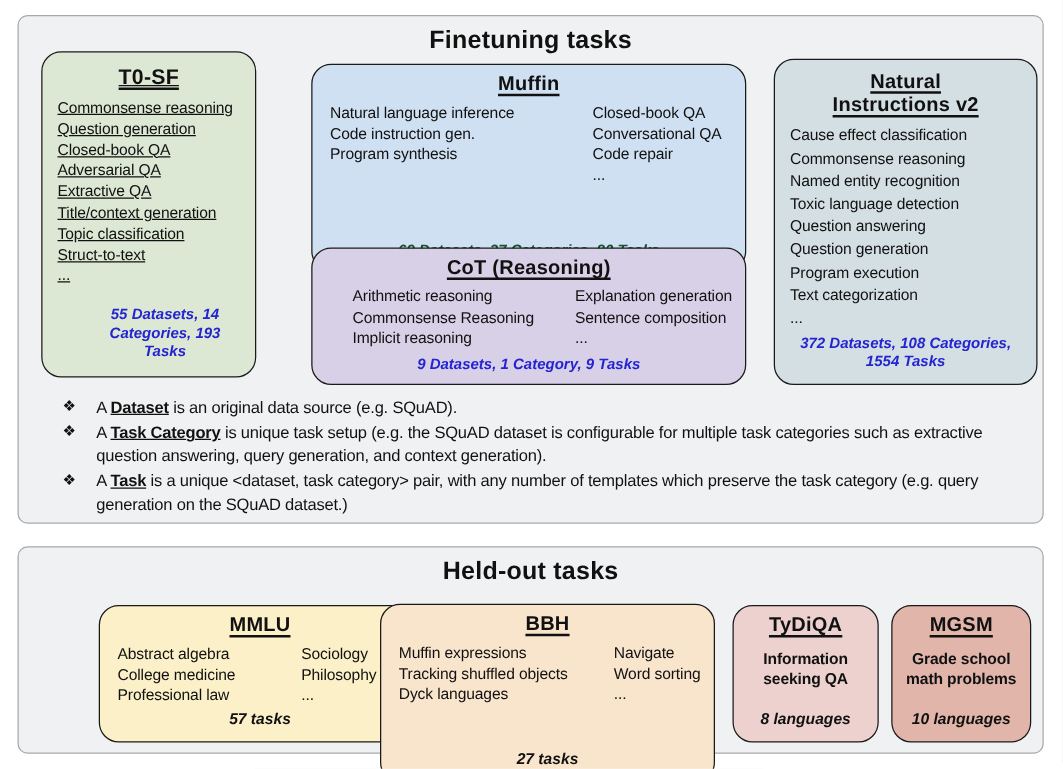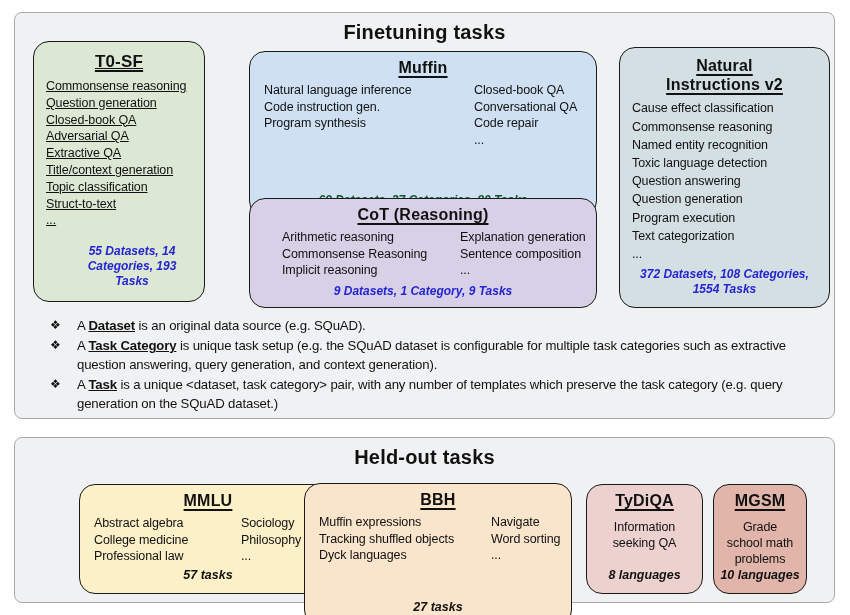--- a/index.html
+++ b/index.html
@@ -89,39 +89,40 @@
   .def-term {
     font-weight: bold;
     text-decoration: underline;
     text-decoration-thickness: 1.4px;
   }
 
   
   #mmlu-box   { left: 16px;  top: 46px; width: 258px; height: 110px; margin-left: 48px; }
   #bbh-box    { left: 289px; top: 45px; width: 268px; height: 143px; }
   #tydiqa-box { left: 571px; top: 46px; width: 117px; height: 110px; }
-  #mgsm-box   { left: 698px; top: 46px; width: 94px; height: 110px; }
+  #mgsm-box   { left: 698px; top: 46px; width: 112px; height: 110px; }
   #mmlu-box .col1 { width: 147px; }
   #bbh-box  .col1 { width: 172px; }
   .heldout-stats {
     position: absolute;
     left: 0; right: 0; bottom: 11px;
     text-align: center;
     font-size: 12.5px;
     font-weight: bold;
     font-style: italic;
     color: #111;
   }
   .small-desc {
     font-size: 12.5px;
     line-height: 16px;
     text-align: center;
     margin-top: 9px;
     padding: 0 10px;
     letter-spacing: -0.1px;
+    font-weight: bold;
   }
 </style>
 </head>
 <body>
 
 <div id="finetuning-container" class="container">
   <div class="container-title">Finetuning tasks</div>
 
   <div id="t0sf-box" class="box" style="background-color: rgb(220, 232, 212);">
     <div class="box-title">T0-SF</div>

